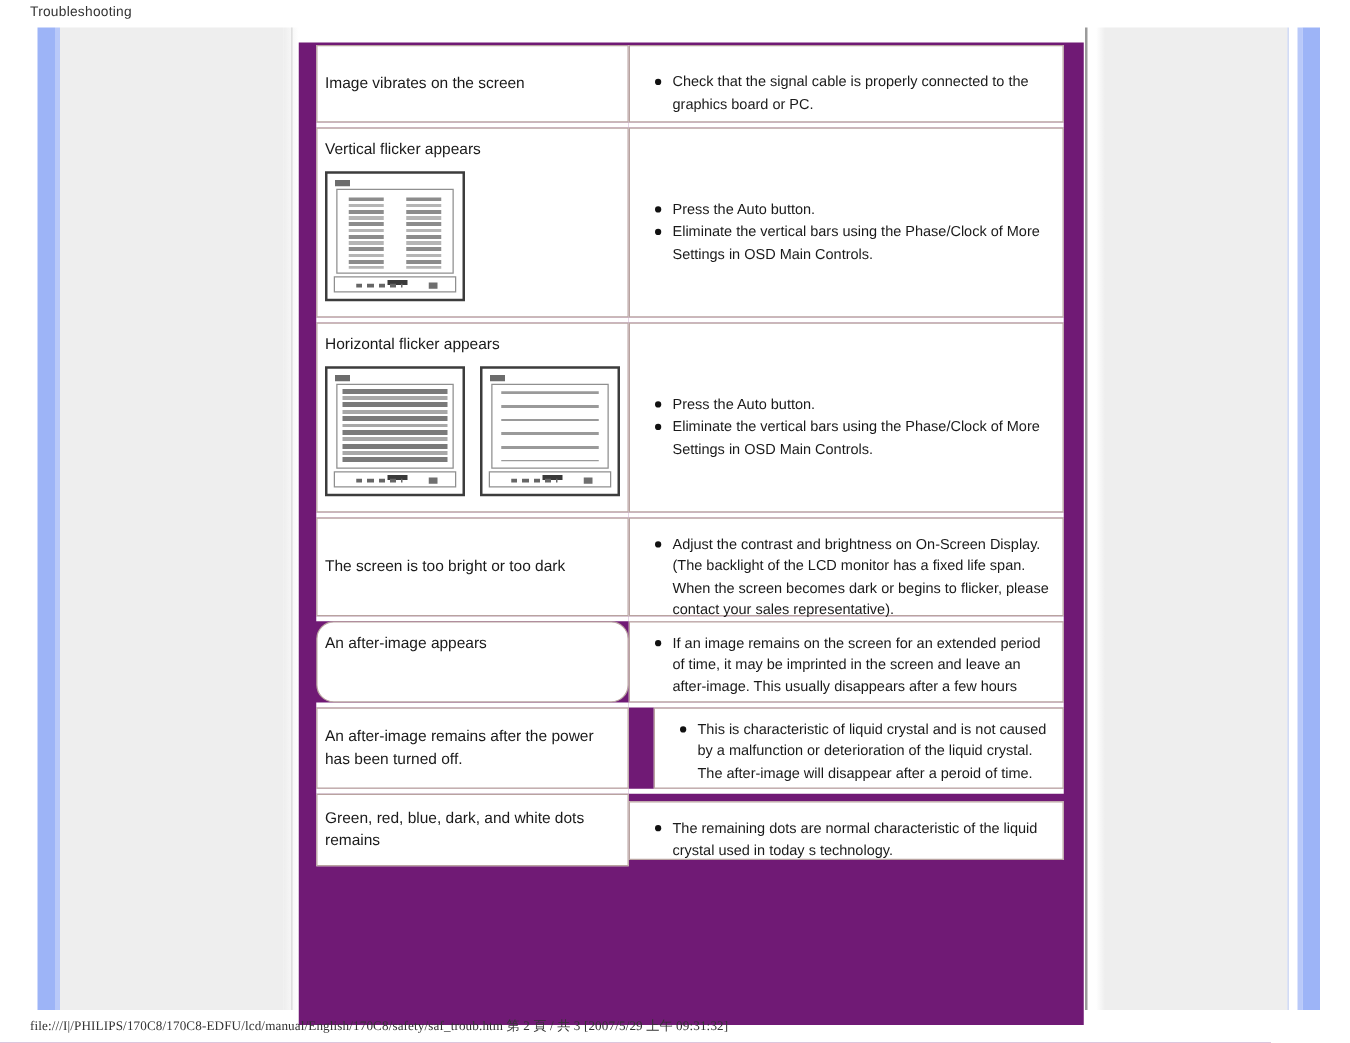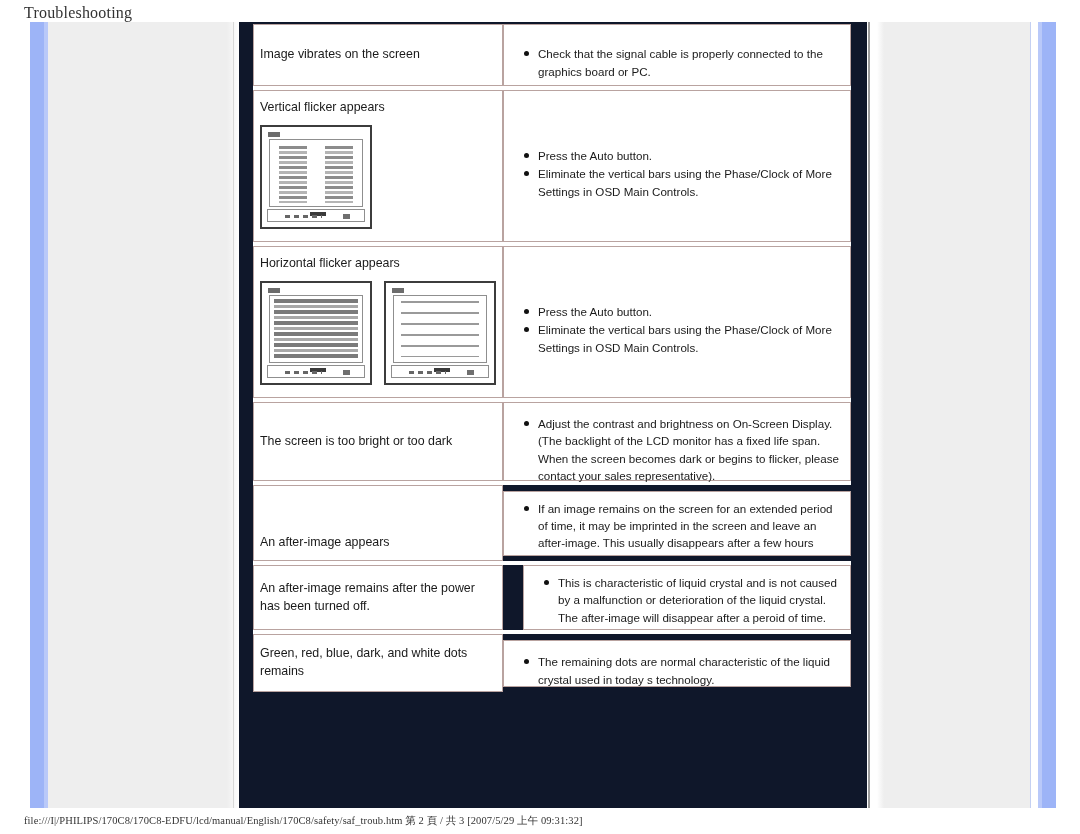--- a/index.html
+++ b/index.html
@@ -13,22 +13,22 @@
     position: relative;
     font-family: "Liberation Sans", sans-serif;
     overflow: hidden;
   }
 
   
   .print-header {
     position: absolute;
     top: 4px;
     left: 24px;
-    font-family: Liberation Serif, serif;
-    font-size: 16px;
+    font-family: Liberation Sans, sans-serif;
+    font-size: 11px;
     color: #333333;
     letter-spacing: .2px;
   }
   .print-footer {
     position: absolute;
     left: 24px;
     bottom: 6px;
     font-family: "Liberation Serif", serif;
     font-size: 10.5px;
     color: #333333;
@@ -118,24 +118,24 @@
     top: 0px;
     width: 4px;
     height: 786px;
     background: #b9c9f9;
   }
 
   
   .content-col {
     position: absolute;
     left: 209px;
-    top: 0px;
+    top: 12px;
     width: 628px;
     height: 786px;
-    background: #0f172a;
+    background: #701a75;
   }
   .content-rule-left {
     position: absolute;
     left: 203px;
     top: 0px;
     width: 1px;
     height: 786px;
     background: #d8d8d8;
   }
   .content-rule-right {
@@ -424,21 +424,21 @@
               </div>
             </td>
         </tr>
         <tr class="spacer-row">
             <td></td>
             <td></td>
           </tr>
 
         <tr>
           <td>
-              <div class="cell-box cell-left" style="height:76px; display:flex; align-items:flex-end;">
+              <div class="cell-box cell-left" style="height:65px; display:flex; align-items:flex-start;border-radius:14px;">
                 <span>An after-image appears</span>
               </div>
             </td>
           <td>
               <div class="cell-box cell-right" style="height:65px; display:flex; align-items:flex-start; padding-top:8px;">
                 <ul class="bullets">
                   <li>If an image remains on the screen for an extended period of time, it may be imprinted in the screen and leave an after-image. This usually disappears after a few hours</li>
                 </ul>
               </div>
             </td>

